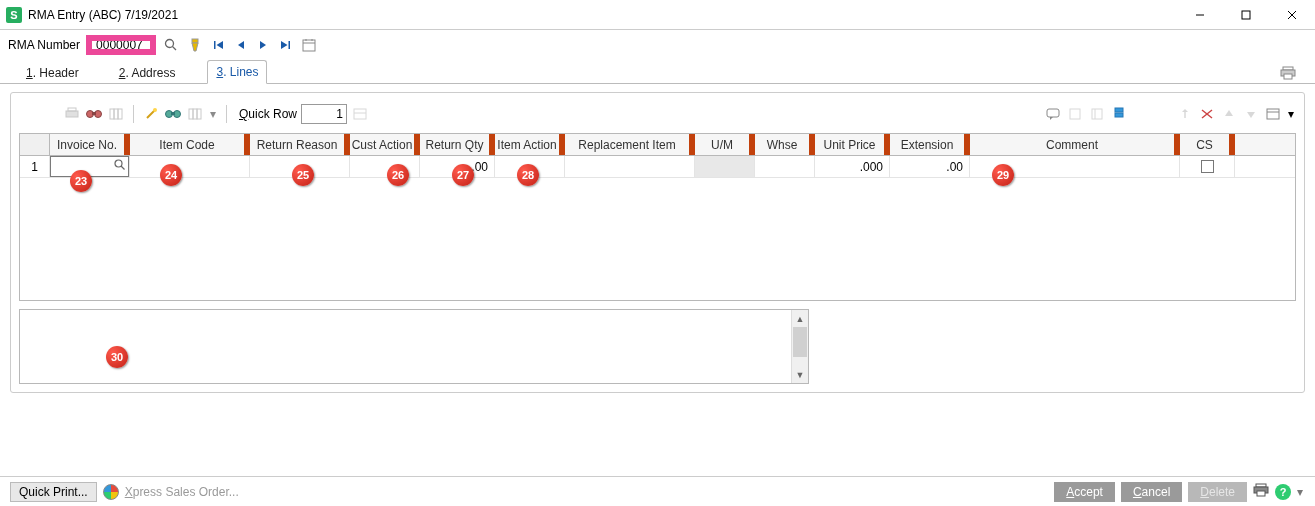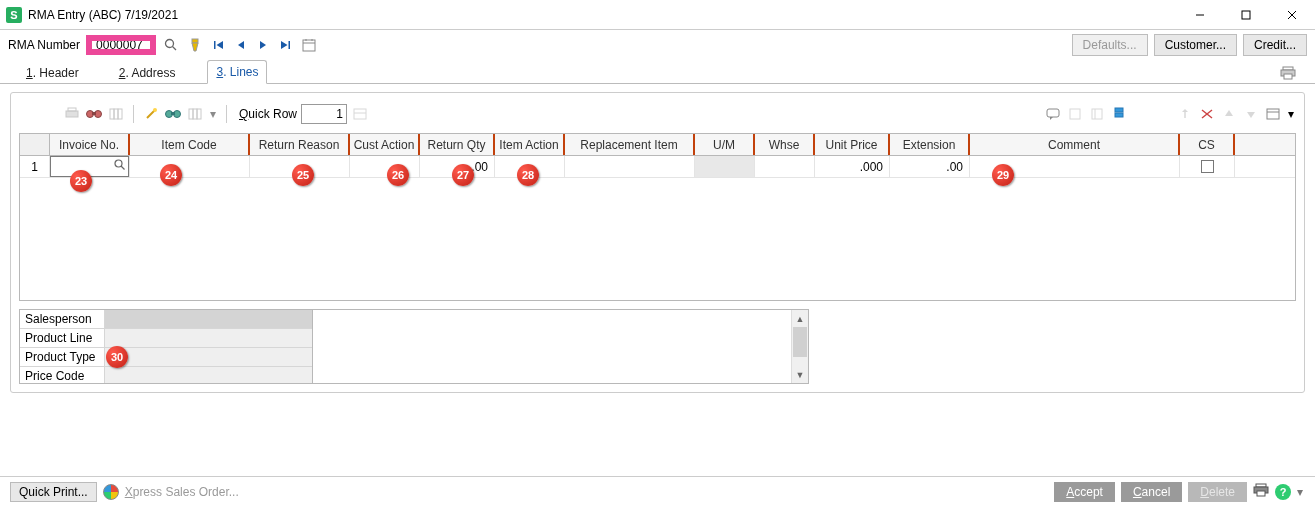--- a/index.html
+++ b/index.html
@@ -32,21 +32,21 @@
 .toolbar .sep { width: 1px; height: 18px; background: #ccc; margin: 0 4px; }
 .toolbar .quickrow-label { margin-left: 4px; }
 .toolbar .quickrow-label .acc { text-decoration: underline; }
 .toolbar .quickrow-input { width: 46px; height: 20px; border: 1px solid #999; text-align: right; padding: 1px 3px; }
 .toolbar .right { margin-left: auto; display: flex; gap: 4px; align-items: center; }
 .tbtn { width: 18px; height: 18px; display:flex; align-items:center; justify-content:center; cursor:pointer; }
 .tbtn.disabled { opacity: .45; cursor: default; }
 
 .gridwrap { border: 1px solid #b8b8b8; height: 168px; overflow: hidden; position: relative; background:#fff; }
 .gridhead { display: flex; height: 22px; border-bottom: 1px solid #b8b8b8; background: #f6f6f6; }
-.gcell { border-right: 2px solid #c2410c; display: flex; align-items: center; justify-content: center; font-size: 12px; color:#333; overflow:hidden; white-space:nowrap; }
+.gcell { border-right: 6px solid #c2410c; display: flex; align-items: center; justify-content: center; font-size: 12px; color:#333; overflow:hidden; white-space:nowrap; }
 .rowhead { width: 30px; background:#f0f0f0; justify-content:center; border-right:1px solid #b8b8b8;}
 .gridcorner { width:30px; background:#f0f0f0; border-right:1px solid #b8b8b8; }
 
 .gridbody { display:flex; height:22px; }
 .dcell { border-right: 1px solid #e4e4e4; border-bottom:1px solid #e4e4e4; display:flex; align-items:center; justify-content:center; position:relative; background:#fff; }
 .dcell.right { justify-content:flex-end; padding-right:6px; }
 .dcell.readonly { background:#e8e8e8; }
 .dcell.edit { box-shadow: inset 0 0 0 1px #7a7a7a; }
 .lookup { position:absolute; right:2px; top:2px; width:14px; height:14px; display:flex; align-items:center; justify-content:center; cursor:pointer; }
 
@@ -154,25 +154,20 @@
   </div>
   <span class="iconbtn">
       <svg width="14" height="14">
         <rect x="1" y="2" width="12" height="11" fill="none" stroke="#888"></rect>
         <line x1="1" y1="5" x2="13" y2="5" stroke="#888"></line>
         <line x1="4" y1="1" x2="4" y2="3" stroke="#888"></line>
         <line x1="10" y1="1" x2="10" y2="3" stroke="#888"></line>
       </svg>
     </span>
 
-  <div class="rightbtns">
-    <div class="softbtn disabled">Defaults...</div>
-    <div class="softbtn">Customer...</div>
-    <div class="softbtn">Credit...</div>
-  </div>
 </div>
 
 <div class="tabs">
   <div class="tab"><span class="acc">1</span><span>. Header</span></div>
   <div class="tab"><span class="acc">2</span><span>. Address</span></div>
   <div class="tab active"><span class="acc">3</span><span>. Lines</span></div>
   <div style="flex:1"></div>
   <span class="smallicon" style="margin-bottom:2px;">
       <svg width="16" height="14">
         <rect x="3" y="1" width="10" height="3" fill="none" stroke="#888"></rect>
@@ -344,38 +339,20 @@
     <div class="marker" style="left:50px; top:36px;">23</div>
     <div class="marker" style="left:140px; top:30px;">24</div>
     <div class="marker" style="left:272px; top:30px;">25</div>
     <div class="marker" style="left:367px; top:30px;">26</div>
     <div class="marker" style="left:432px; top:30px;">27</div>
     <div class="marker" style="left:497px; top:30px;">28</div>
     <div class="marker" style="left:972px; top:30px;">29</div>
   </div>
 
   <div class="detailwrap">
-    <div class="detailtable">
-      <div class="drow">
-          <div class="dlabel">Salesperson</div>
-          <div class="dval"></div>
-        </div>
-      <div class="drow">
-          <div class="dlabel">Product Line</div>
-          <div class="dval"></div>
-        </div>
-      <div class="drow">
-          <div class="dlabel">Product Type</div>
-          <div class="dval"></div>
-        </div>
-      <div class="drow" style="height:16px;">
-          <div class="dlabel" style="border-bottom:none;">Price Code</div>
-          <div class="dval" style="border-bottom:none;"></div>
-        </div>
-    </div>
     <div class="detailmemo">
       <div class="scrollbar">
         <div class="arrow" style="top:0;">▲</div>
         <div class="thumb" style="top:17px;"></div>
         <div class="arrow" style="bottom:0;">▼</div>
       </div>
     </div>
     <div class="marker" style="left:86px; top:36px;">30</div>
   </div>
 

